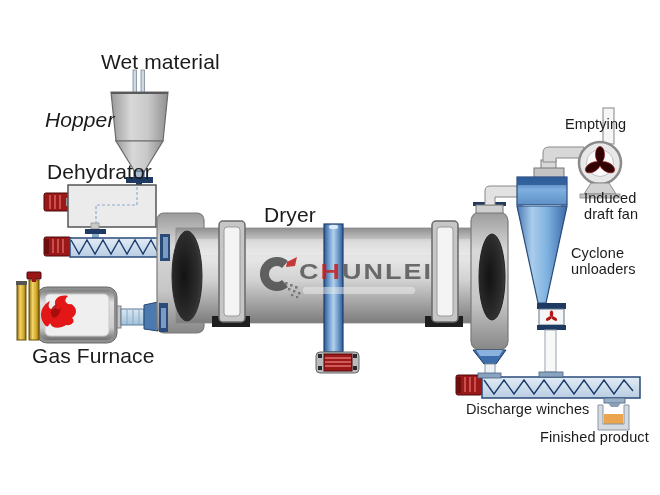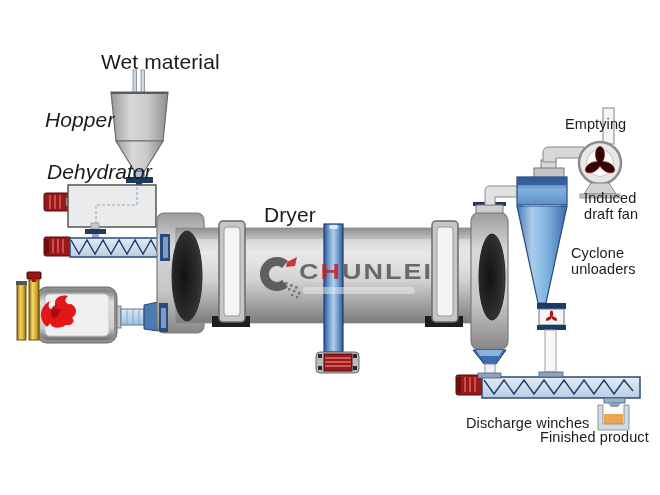--- a/index.html
+++ b/index.html
@@ -277,23 +277,24 @@
           <rect x="296" y="296" width="2.2" height="2.2"></rect>
     </g>
   </g>
 </svg>
 
 <div class="wm-text"><span>C</span><span class="accent">H</span><span>UNLEI</span></div>
 <div class="wm-band"></div>
 
 <div class="lbl big" style="left:101px;top:51px;">Wet material</div>
 <div class="lbl big" style="left:45px;top:109px;font-style:italic;">Hopper</div>
-<div class="lbl big" style="left:47px;top:161px;font-style:italic;">Dehydrator</div>
+<div class="lbl big" style="left:47px;top:161px;">Dehydrator</div>
 <div class="lbl big" style="left:264px;top:204px;">Dryer</div>
+<div class="lbl big" style="left:32px;top:345px;">Gas Furnace</div>
 <div class="lbl" style="left:539px;top:117px;margin-left:26px;">Emptying</div>
 <div class="lbl" style="left:571px;top:246px;">Cyclone
 unloaders</div>
 <div class="lbl" style="left:584px;top:191px;">Induced
 draft fan</div>
-<div class="lbl" style="left:466px;top:416px;text-align:right;">Discharge winches</div>
+<div class="lbl" style="left:466px;top:402px;text-align:right;">Discharge winches</div>
 <div class="lbl" style="left:540px;top:430px;text-align:right;">Finished product</div>
 
 </div>
 
 </body></html>

